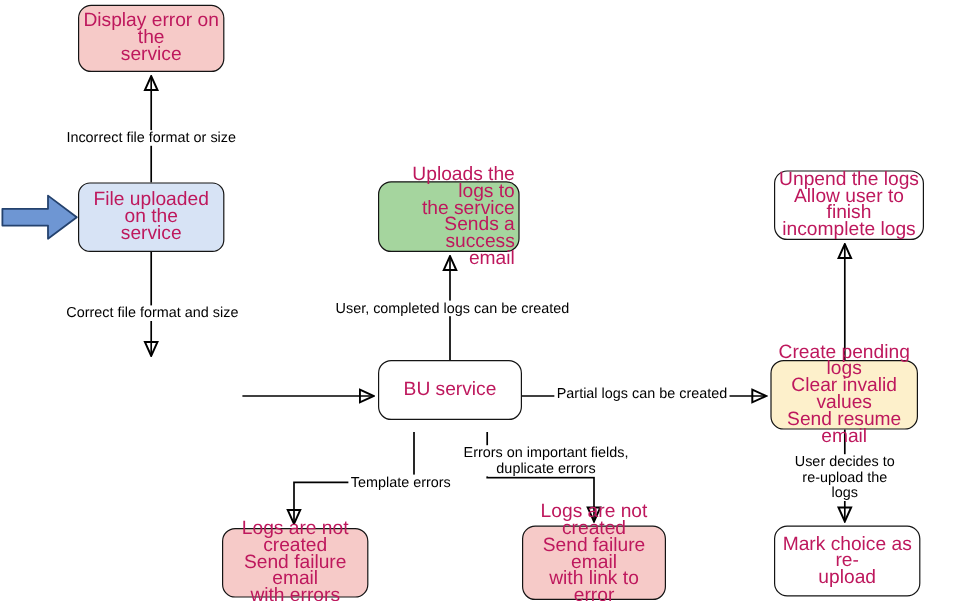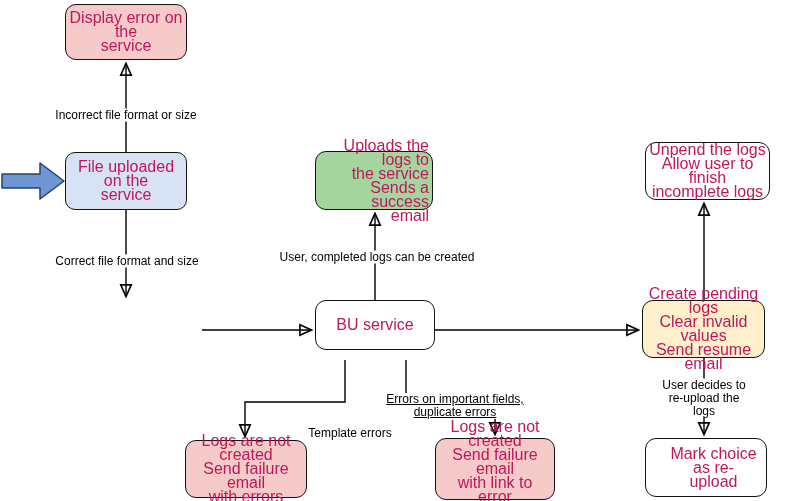--- a/index.html
+++ b/index.html
@@ -66,31 +66,32 @@
   <div class="node green" style="left:315px; top:151px; width:118px; height:59px;">Uploads the logs to
 the service
 Sends a success
 email</div>
   <div class="node" style="left:645px; top:142px; width:125px; height:58px;">Unpend the logs
 Allow user to finish
 incomplete logs</div>
   <div class="node yellow" style="left:642px; top:300px; width:123px; height:58px;">Create pending logs
 Clear invalid values
 Send resume email</div>
-  <div class="node" style="left:645px; top:438px; width:122px; height:59px;padding-left:18px;">Mark choice as re-
+  <div class="node" style="left:645px; top:438px; width:122px; height:59px;">Mark choice as re-
 upload</div>
   <div class="node pink" style="left:185px; top:440px; width:122px; height:58px;">Logs are not created
 Send failure email
 with errors</div>
   <div class="node pink" style="left:435px; top:438px; width:120px; height:62px;">Logs are not created
 Send failure email
 with link to error
 summary</div>
 
   <div class="edge-label" style="left:126px; top:115px;">Incorrect file format or size</div>
   <div class="edge-label" style="left:127px; top:261px;">Correct file format and size</div>
   <div class="edge-label" style="left:377px; top:257px;">User, completed logs can be created</div>
+  <div class="edge-label" style="left:535px; top:328px;">Partial logs can be created</div>
   <div class="edge-label" style="left:704px; top:398px;">User decides to re-upload the logs</div>
-  <div class="edge-label" style="left:350px; top:402px;margin-top:31px;">Template errors</div>
-  <div class="edge-label" style="left:455px; top:406px;text-decoration:underline;">Errors on important fields,
+  <div class="edge-label" style="left:334px; top:402px;">Template errors</div>
+  <div class="edge-label" style="left:455px; top:384px;">Errors on important fields,
 duplicate errors</div>
 
 </div>
 
 </body></html>

